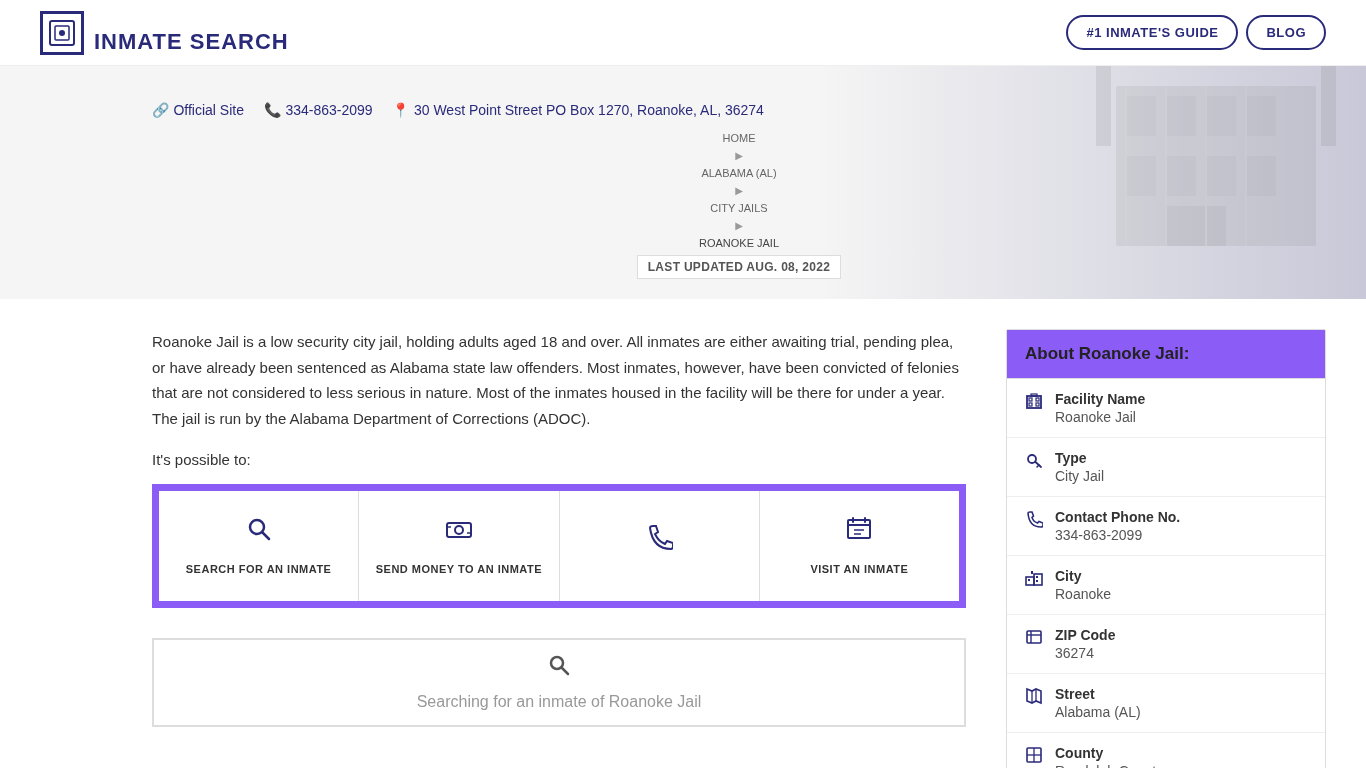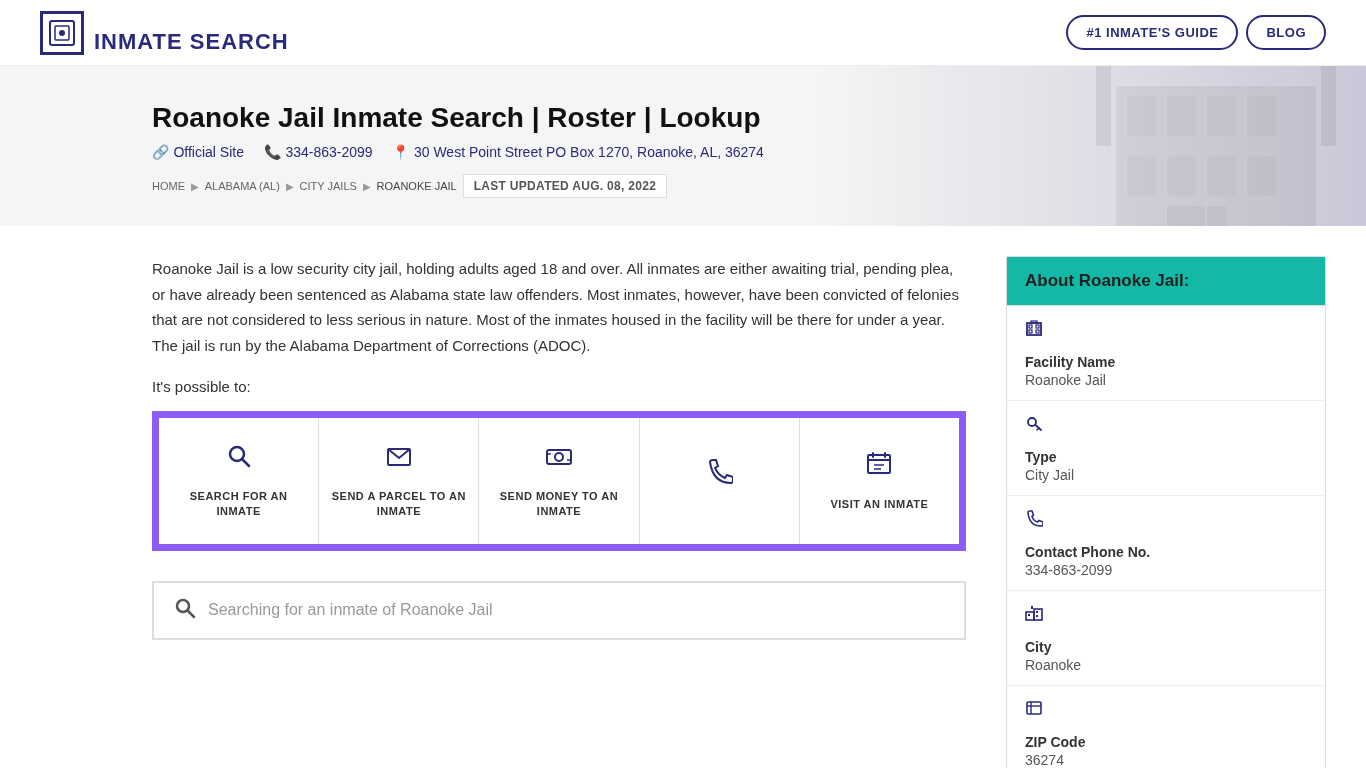--- a/index.html
+++ b/index.html
@@ -78,20 +78,21 @@
       color: #2a2a7a;
     }
     .hero-meta a { color: #2a2a7a; text-decoration: none; display: flex; align-items: center; gap: 4px; }
     .breadcrumb {
       display: flex;
       align-items: center;
       gap: 6px;
       font-size: 11px;
       color: #666;
       flex-wrap: wrap;
+      flex-direction: column;
     }
     .breadcrumb a { color: #666; text-decoration: none; text-transform: uppercase; font-size: 11px; }
     .breadcrumb-sep { color: #999; font-size: 10px; }
     .breadcrumb-current { text-transform: uppercase; font-size: 11px; color: #444; }
     .breadcrumb-updated {
       background: #fff;
       border: 1px solid #ddd;
       padding: 4px 10px;
       font-size: 12px;
       font-weight: 700;
@@ -166,47 +167,47 @@
     .search-bar {
       display: flex;
       align-items: center;
       border: 2px solid #ddd;
       background: #fff;
       padding: 14px 20px;
       gap: 12px;
       font-size: 16px;
       color: #999;
       cursor: pointer;
+      flex-direction: column;
     }
     .search-bar-icon {
       font-size: 20px;
       color: #555;
     }
 
     
     .sidebar-card {
       border: 1px solid #ddd;
       border-radius: 2px;
     }
     .sidebar-header {
-      background: #14b8a6;
+      background: #8b5cf6;
       padding: 14px 18px;
       font-size: 17px;
       font-weight: 700;
       color: #222;
       border-bottom: 1px solid #ddd;
     }
     .sidebar-item {
       padding: 12px 18px;
       border-bottom: 1px solid #eee;
       display: flex;
       align-items: flex-start;
       gap: 12px;
       font-size: 14px;
-      flex-direction: column;
     }
     .sidebar-item:last-child { border-bottom: none; }
     .sidebar-item-icon {
       color: #2a2a7a;
       font-size: 18px;
       margin-top: 1px;
       flex-shrink: 0;
     }
     .sidebar-item-content { flex: 1; }
     .sidebar-item-label {
@@ -264,21 +265,20 @@
     <rect x="180" y="90" width="30" height="40" fill="#666"></rect>
     <rect x="100" y="140" width="60" height="40" fill="#555"></rect>
     <line x1="60" y1="20" x2="60" y2="180" stroke="#999" stroke-width="2"></line>
     <line x1="100" y1="20" x2="100" y2="180" stroke="#999" stroke-width="2"></line>
     <line x1="140" y1="20" x2="140" y2="180" stroke="#999" stroke-width="2"></line>
     <line x1="180" y1="20" x2="180" y2="180" stroke="#999" stroke-width="2"></line>
     <rect x="30" y="0" width="15" height="80" fill="#777"></rect>
     <rect x="255" y="0" width="15" height="80" fill="#777"></rect>
   </svg>
 
-  <h1 class="hero-title">Roanoke Jail Inmate Search | Roster | Lookup</h1>
   <div class="hero-meta">
     <a href="#">
       <span>🔗</span>
       <span>Official Site</span>
     </a>
     <a href="#">
       <span>📞</span>
       <span>334-863-2099</span>
     </a>
     <span>
@@ -310,29 +310,20 @@
           <svg width="28" height="28" viewBox="0 0 28 28" fill="none">
             <circle cx="12" cy="12" r="7" stroke="#2a2a7a" stroke-width="2.5" fill="none"></circle>
             <line x1="17.5" y1="17.5" x2="24" y2="24" stroke="#2a2a7a" stroke-width="2.5" stroke-linecap="round"></line>
           </svg>
         </div>
         <span class="action-label">SEARCH FOR AN INMATE</span>
       </a>
       <a class="action-card" href="#">
         <div class="action-icon">
           <svg width="28" height="28" viewBox="0 0 28 28" fill="none">
-            <rect x="3" y="7" width="22" height="16" rx="1" stroke="#2a2a7a" stroke-width="2" fill="none"></rect>
-            <polyline points="3,7 14,16 25,7" stroke="#2a2a7a" stroke-width="2" fill="none"></polyline>
-          </svg>
-        </div>
-        <span class="action-label">SEND A PARCEL TO AN INMATE</span>
-      </a>
-      <a class="action-card" href="#">
-        <div class="action-icon">
-          <svg width="28" height="28" viewBox="0 0 28 28" fill="none">
             <rect x="2" y="8" width="24" height="14" rx="2" stroke="#2a2a7a" stroke-width="2" fill="none"></rect>
             <circle cx="14" cy="15" r="4" stroke="#2a2a7a" stroke-width="2" fill="none"></circle>
             <line x1="2" y1="12" x2="6" y2="12" stroke="#2a2a7a" stroke-width="1.5"></line>
             <line x1="22" y1="18" x2="26" y2="18" stroke="#2a2a7a" stroke-width="1.5"></line>
           </svg>
         </div>
         <span class="action-label">SEND MONEY TO AN INMATE</span>
       </a>
       <a class="action-card" href="#">
         <div class="action-icon">

